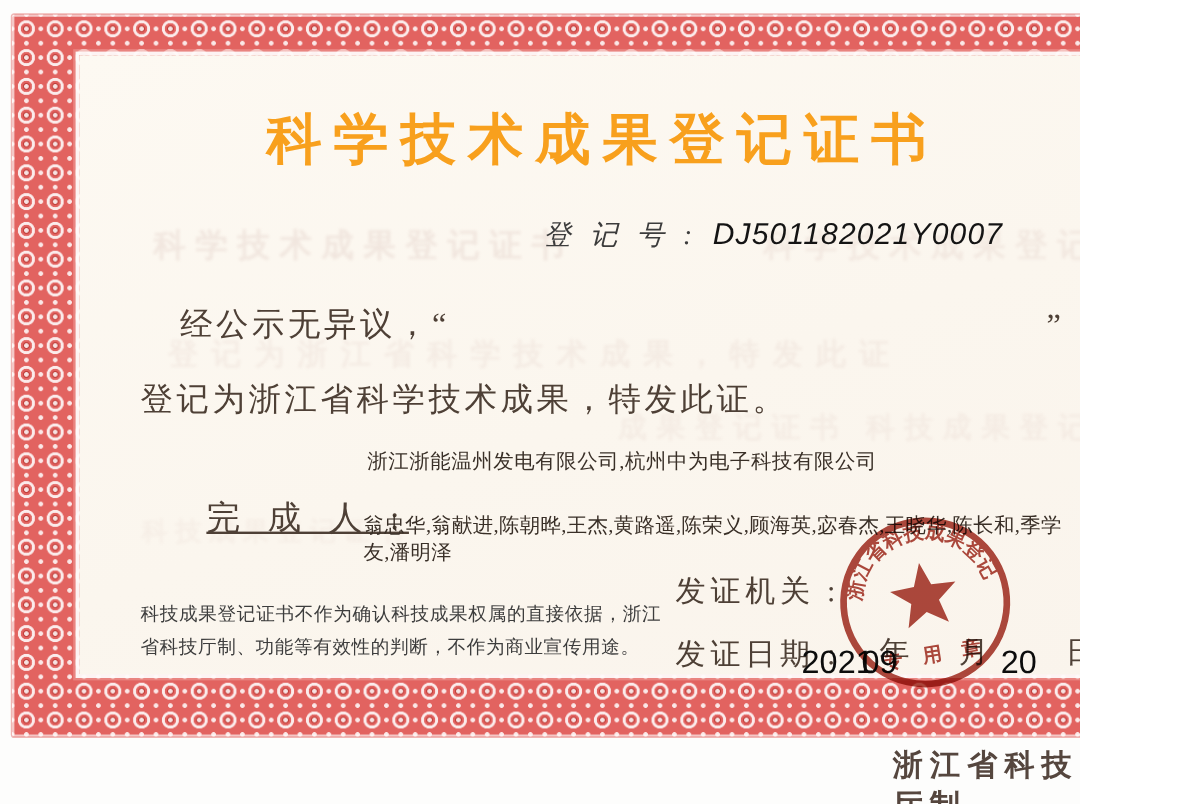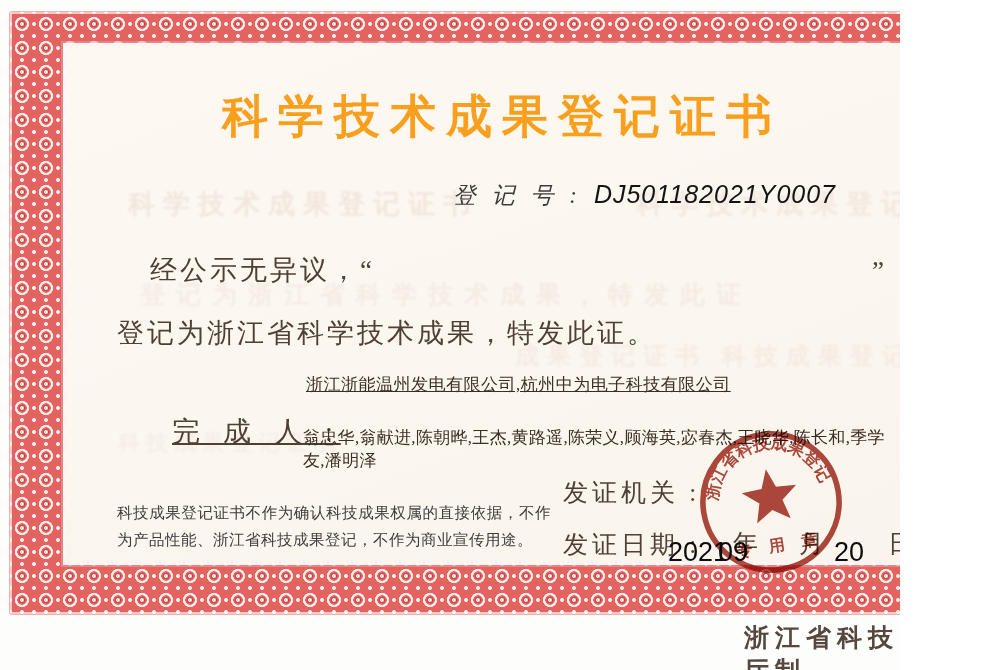--- a/index.html
+++ b/index.html
@@ -44,21 +44,21 @@
   }
   .reg-line{position:absolute;top:180px;right:64px;display:flex;align-items:baseline;gap:12px;font-style:italic;}
   .reg-label{font-size:23px;letter-spacing:5px;color:#3c3c3c;}
   .reg-number{font-family:"Liberation Sans",sans-serif;font-size:25px;color:#141414;letter-spacing:1px;}
   .script{color:#4e4036;}
   .line1{position:absolute;top:252px;left:150px;font-size:27px;letter-spacing:3px;}
   .ach-name{position:absolute;top:257px;left:402px;font-size:21px;letter-spacing:1px;color:#322c26;}
   .quote-close{position:absolute;top:256px;left:872px;font-size:27px;}
   .line2{position:absolute;top:315px;left:117px;font-size:27px;letter-spacing:3px;}
   .unit-label{position:absolute;top:359px;left:172px;font-size:28px;letter-spacing:2px;}
-  .unit-value{position:absolute;top:373px;left:306px;font-size:17px;color:#392f27;letter-spacing:.5px;text-decoration:underline;}
+  .unit-value{position:absolute;top:373px;left:306px;font-size:17px;color:#392f27;letter-spacing:.5px;}
   .people-label{position:absolute;top:413px;left:172px;font-size:28px;letter-spacing:8px;text-decoration:underline;}
   .people-value{position:absolute;top:426px;left:303px;font-size:17px;color:#392f27;letter-spacing:.3px;}
   .authority-label{position:absolute;top:476px;left:563px;font-size:25px;letter-spacing:4px;}
   .date-label{position:absolute;top:528px;left:563px;font-size:25px;letter-spacing:4px;}
   .digits{position:absolute;font-family:"Liberation Sans",sans-serif;font-size:27px;color:#0c0c0c;}
   .d-year{top:537px;left:668px;}
   .d-month{top:537px;left:718px;}
   .d-day{top:537px;left:834px;}
   .datechar{position:absolute;font-size:25px;color:#4e4036;}
   .c-year{top:527px;left:733px;}
@@ -108,21 +108,21 @@
   <div class="authority-label script">发证机关 :</div>
   <div class="date-label script">发证日期 :</div>
 
   <span class="digits d-year">2021</span>
   <span class="datechar c-year">年</span>
   <span class="digits d-month">09</span>
   <span class="datechar c-month">月</span>
   <span class="digits d-day">20</span>
   <span class="datechar c-day">日</span>
 
-  <div class="disclaimer">科技成果登记证书不作为确认科技成果权属的直接依据，不作为产品性能、浙江省科技成果登记，不作为商业宣传用途。</div>
+  <div class="disclaimer">科技成果登记证书不作为确认科技成果权属的直接依据，浙江省科技厅制、功能等有效性的判断，不作为商业宣传用途。</div>
 
   <svg class="seal" viewBox="0 0 140 140" aria-hidden="true">
     <g transform="rotate(-9 70 70)">
       <circle cx="70" cy="70" r="63.5" fill="none" stroke="#a73a2e" stroke-width="5.2"></circle>
       <polygon fill="#a73a2e" points="70,39 76.8,56.7 95.7,57.7 80.9,69.6 85.9,87.8 70,77.5 54.1,87.8 59.1,69.6 44.3,57.7 63.2,56.7"></polygon>
       <defs>
         <path id="sealArcPath" d="M 20.8,61.3 A 50,50 0 0 1 119.2,61.3" fill="none"></path>
       </defs>
       <text font-size="15.5" fill="#a73a2e" font-weight="bold" font-family="'Liberation Serif', serif">
         <textPath href="#sealArcPath" startOffset="0" textLength="138" lengthAdjust="spacingAndGlyphs">浙江省科技成果登记</textPath>

